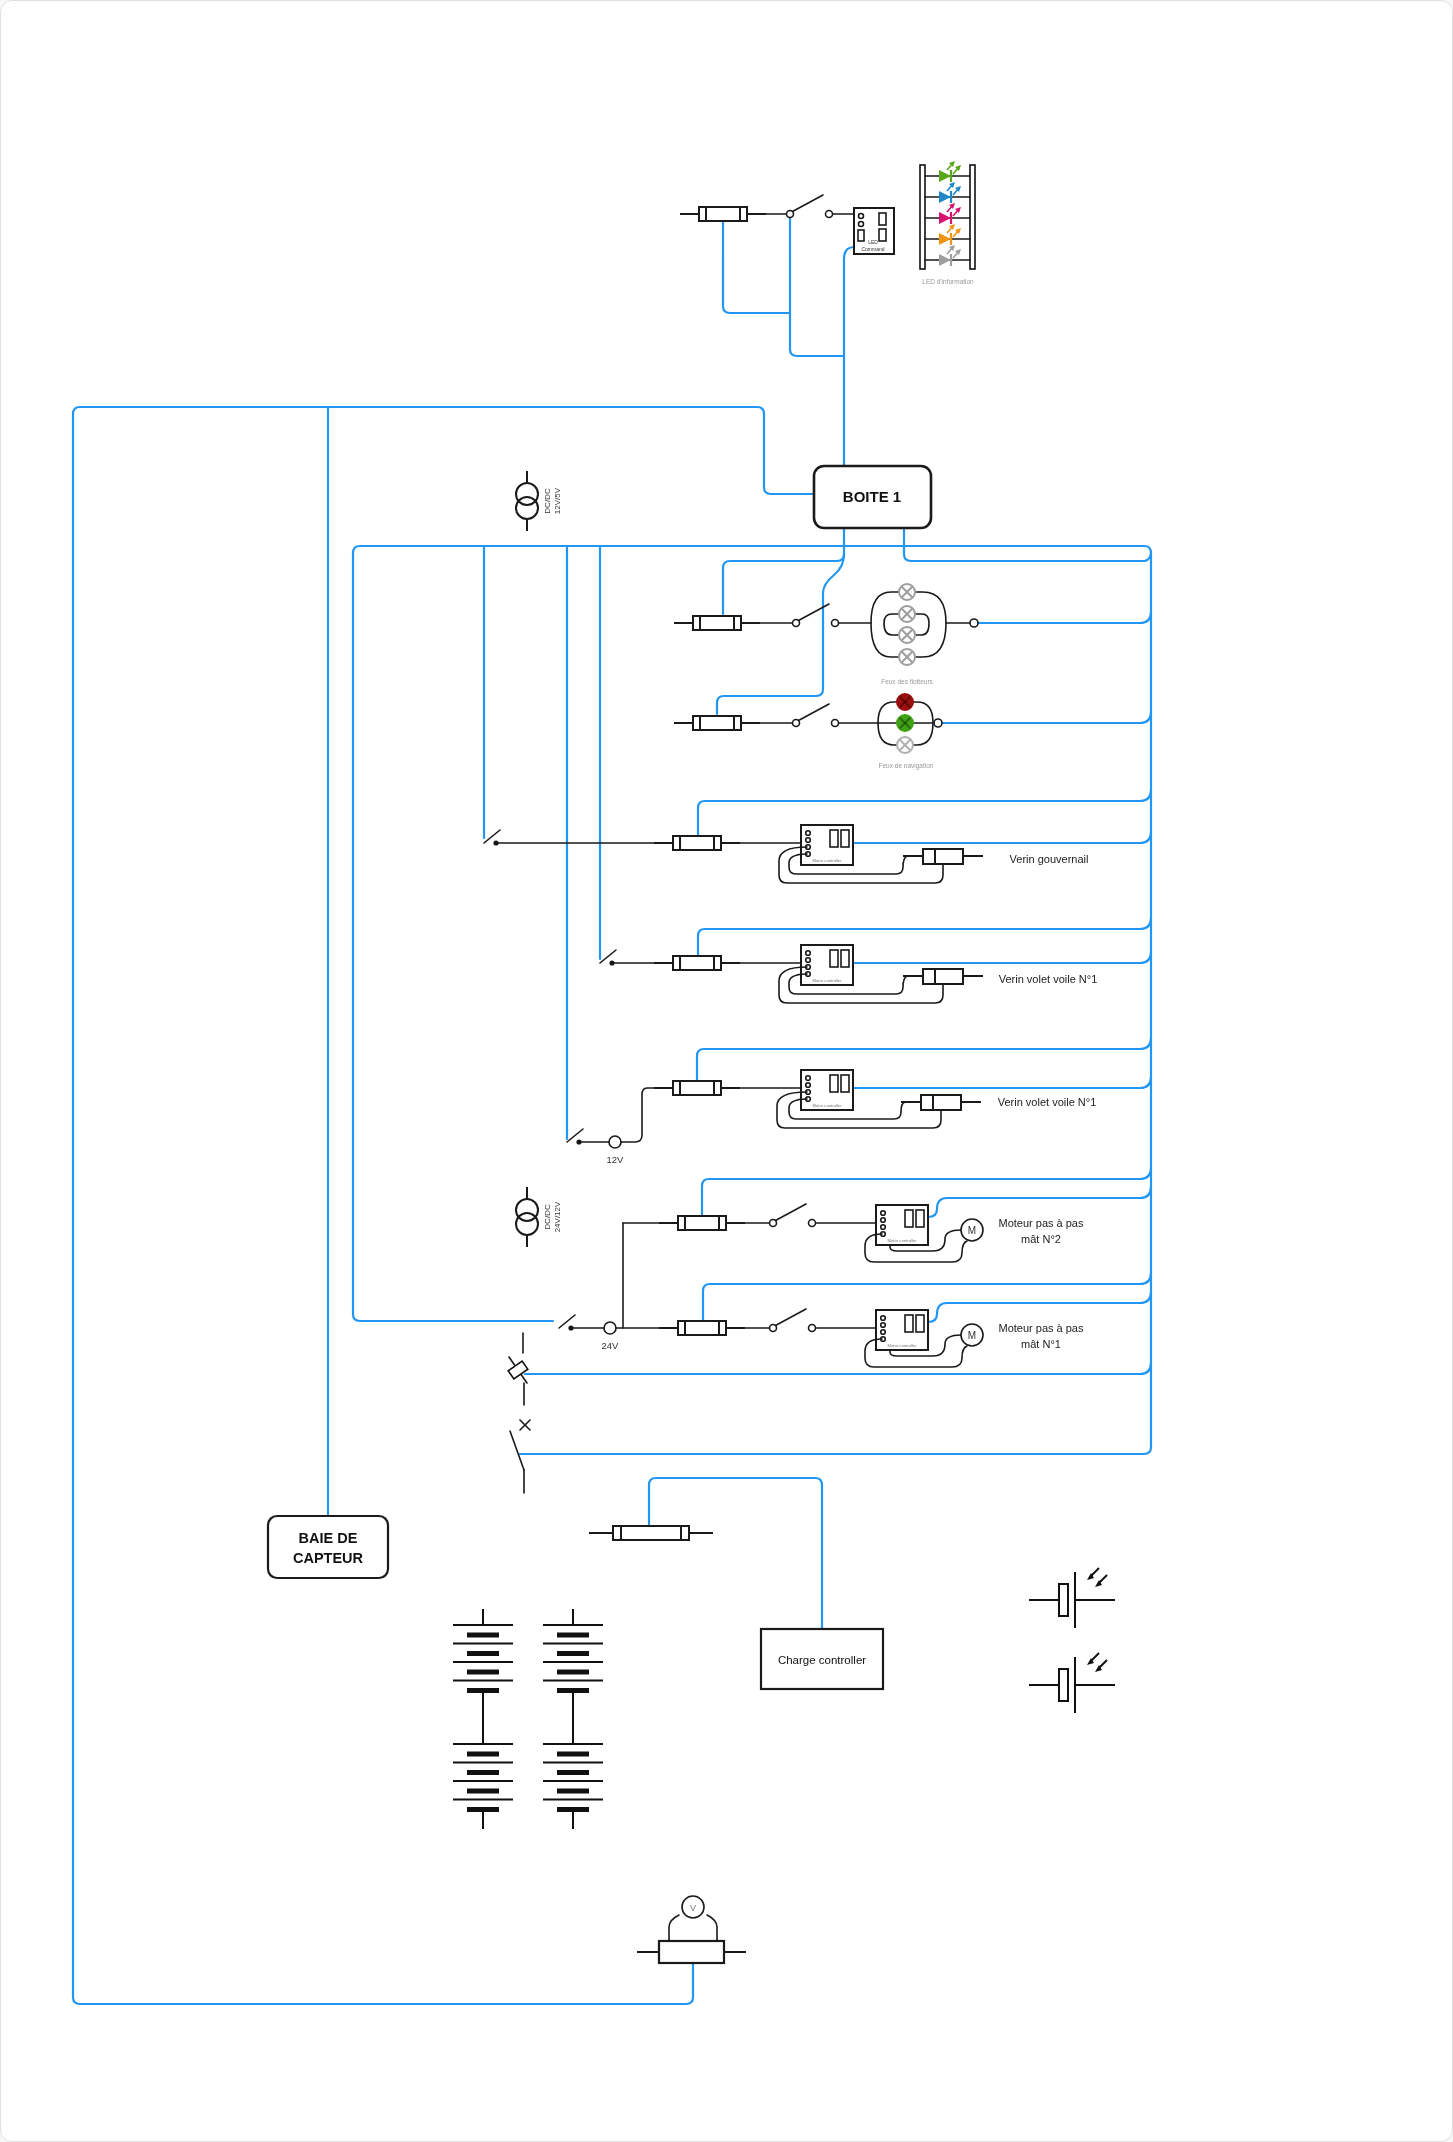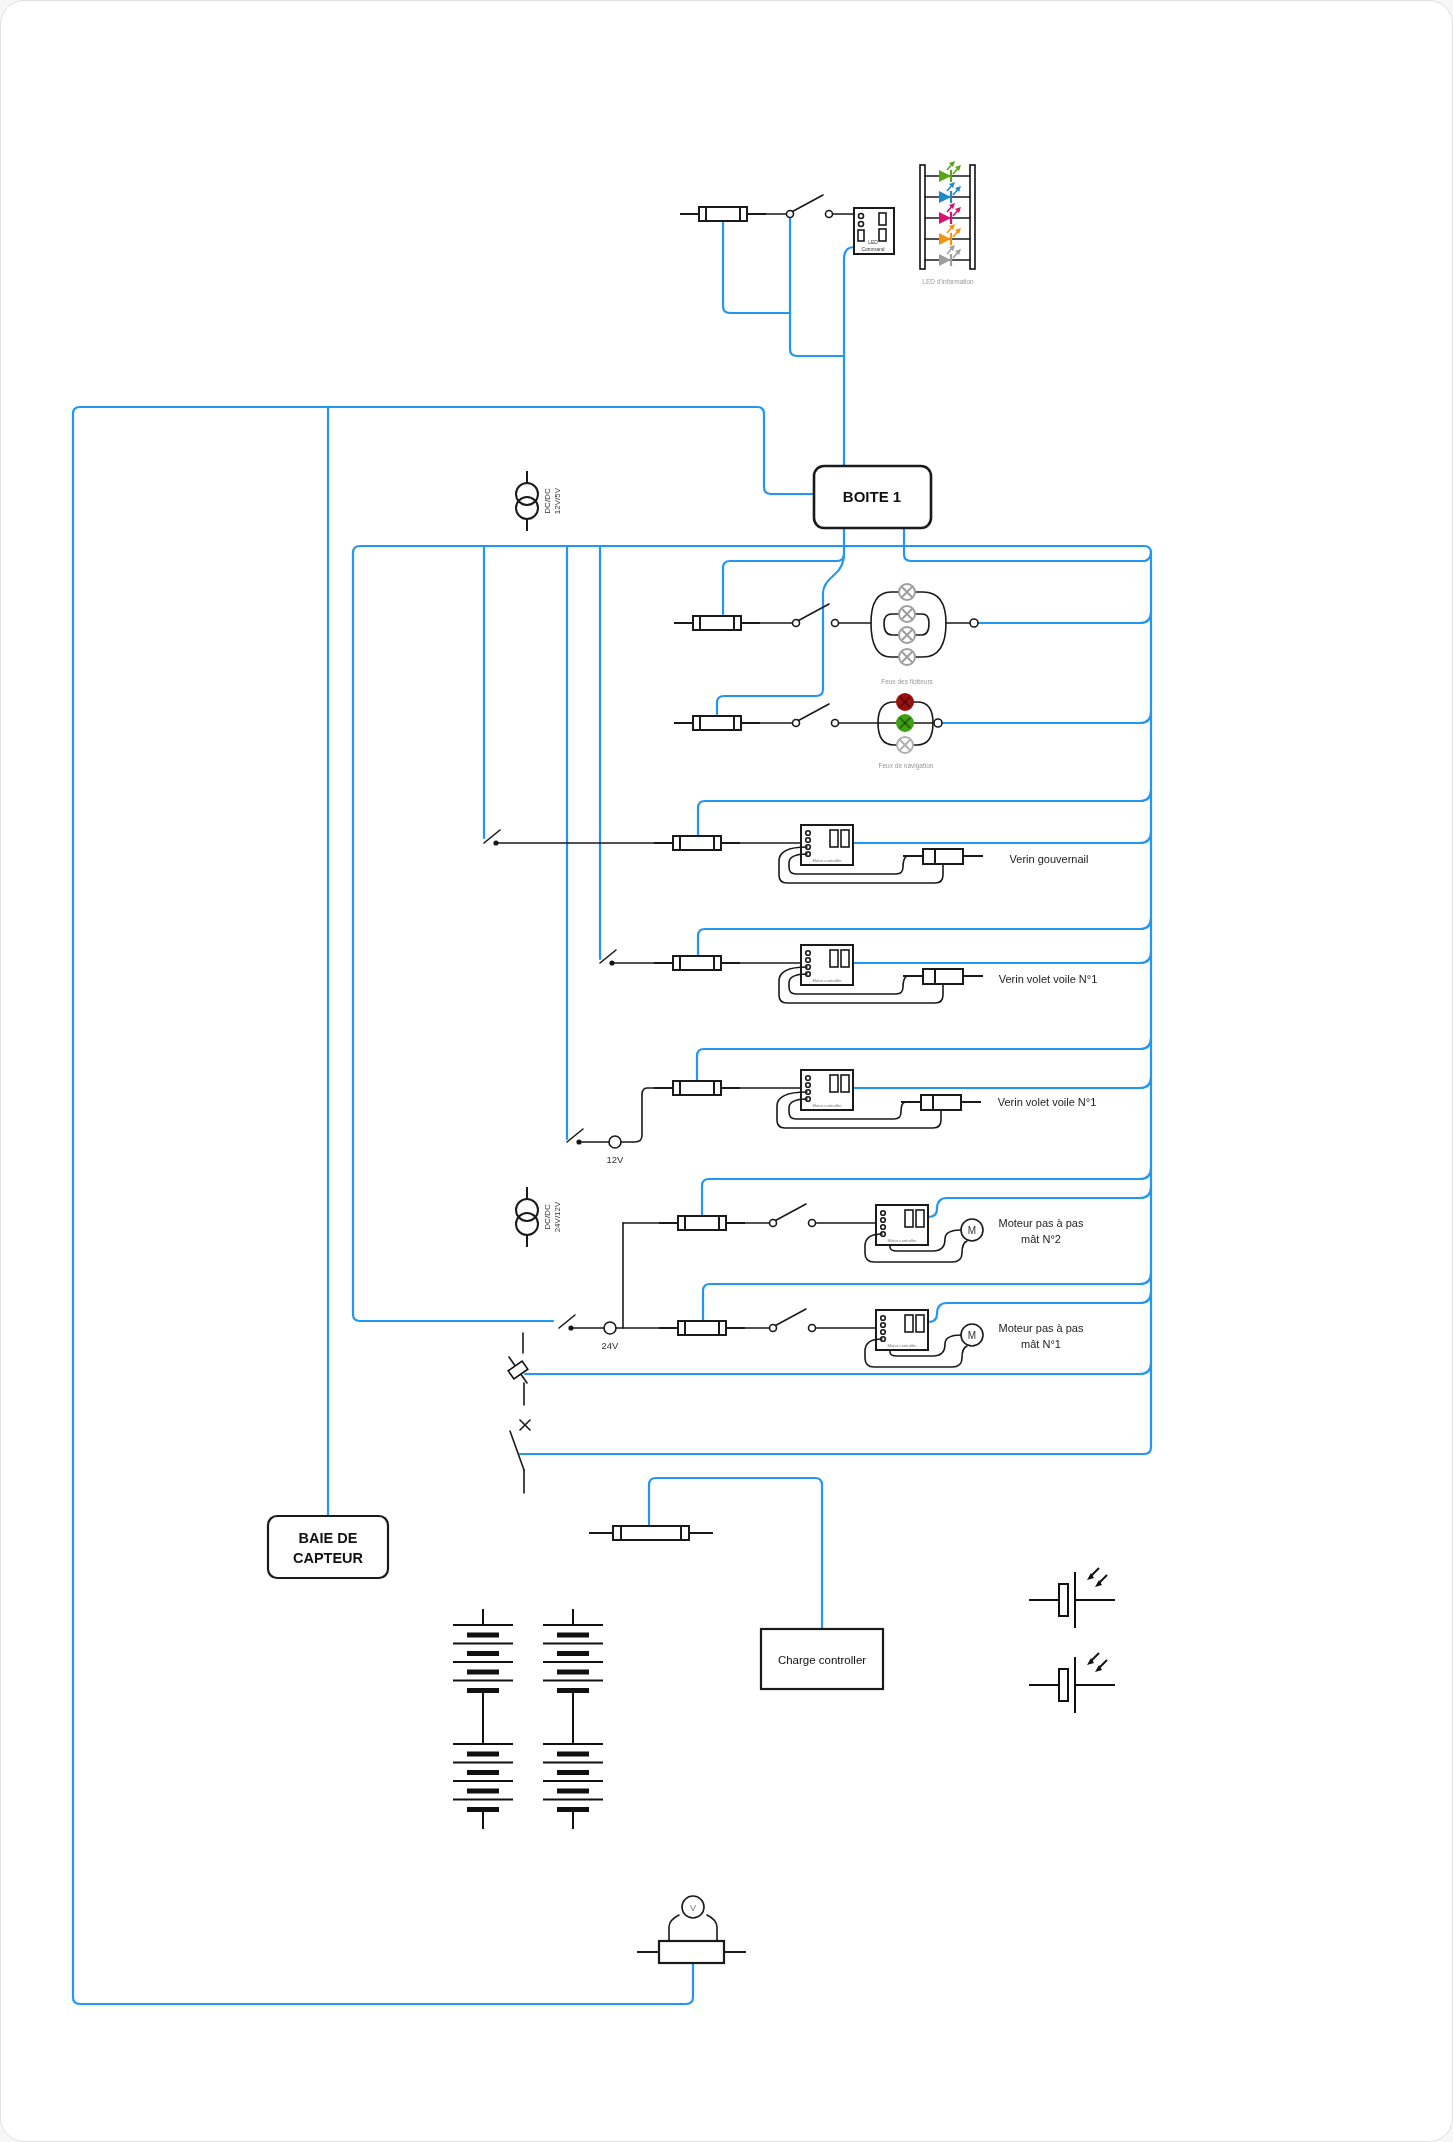--- a/index.html
+++ b/index.html
@@ -1,17 +1,17 @@
 <!DOCTYPE html>
 <html style="--bg: #ffffff; --border_color: #e0e0e0; --wire_blue: #2196f3; --line_black: #1a1a1a;"><head>
 <meta charset="utf-8">
 <style>
   html,body{margin:0;padding:0;background:#f7f7f7;font-family:"Liberation Sans",sans-serif;}
   .page{width:1453px;height:2142px;background:var(--bg,#fff);border:1px solid var(--border_color,#e0e0e0);
-        border-radius:24px;box-sizing:border-box;overflow:hidden;text-align:right;}
+        border-radius:12px;box-sizing:border-box;overflow:hidden;text-align:right;}
   svg{display:block;}
   .wire{stroke:var(--wire_blue,#2196f3);stroke-width:2.2;fill:none;stroke-linecap:round;}
   .blk{stroke:var(--line_black,#1a1a1a);stroke-width:1.6;fill:none;stroke-linecap:round;}
   .blk2{stroke:var(--line_black,#1a1a1a);stroke-width:2;fill:none;}
   .box{fill:#fff;stroke:var(--line_black,#1a1a1a);}
   .lbl{fill:#222;font-size:11px;}
   .lbl-sm{fill:#999;font-size:6.5px;}
   .lbl-bold{fill:#111;font-weight:bold;}
   text{font-family:"Liberation Sans",sans-serif;}
 </style>

